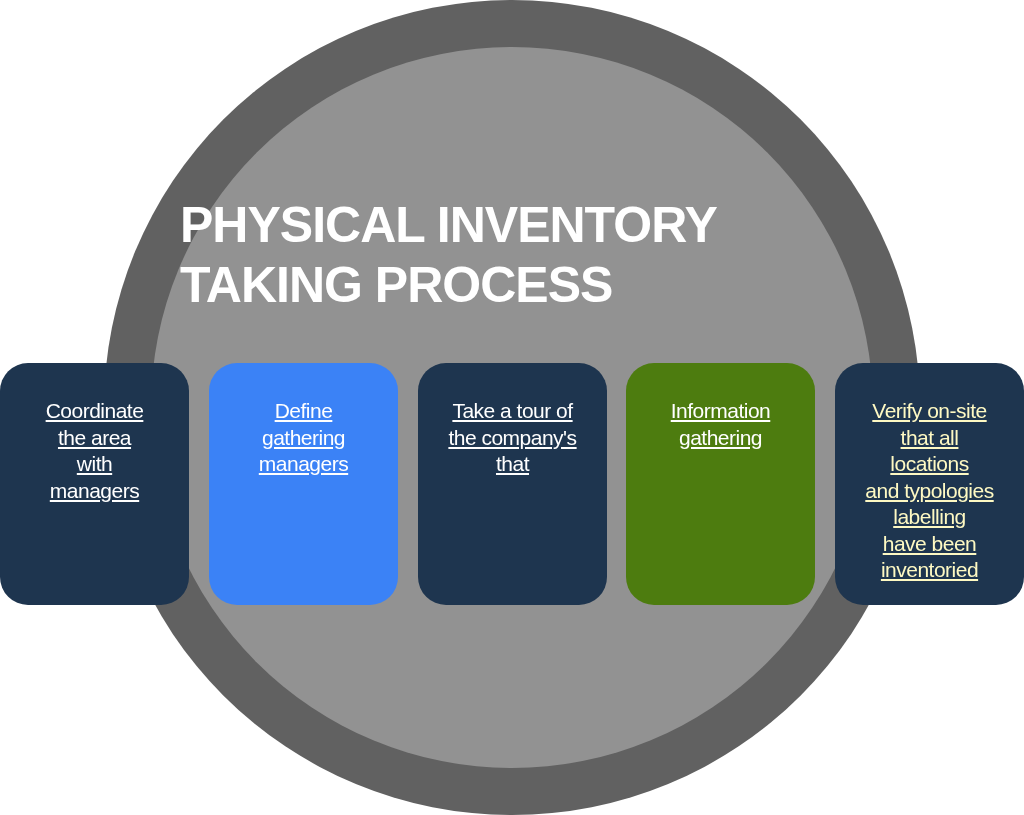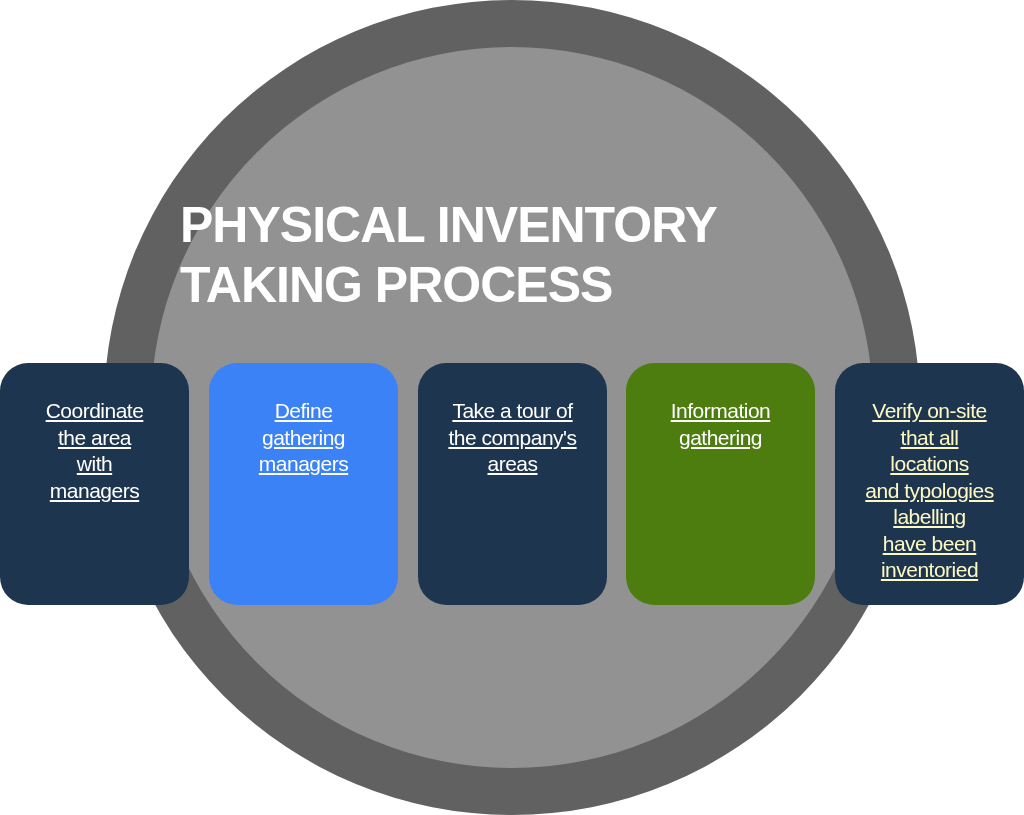--- a/index.html
+++ b/index.html
@@ -39,21 +39,21 @@
 
 <div class="step" style="left: 209px; background: #3b82f6; color: rgb(255, 255, 255);">
   <span class="line">Define</span>
   <span class="line">gathering</span>
   <span class="line">managers</span>
 </div>
 
 <div class="step" style="left: 418px; background: rgb(30, 53, 79); color: rgb(255, 255, 255);">
   <span class="line">Take a tour of</span>
   <span class="line">the company's</span>
-  <span class="line">areas</span>
+  <span class="line">that</span>
 </div>
 
 <div class="step" style="left: 626px; background: #4d7c0f; color: rgb(255, 255, 255);">
   <span class="line">Information</span>
   <span class="line">gathering</span>
 </div>
 
 <div class="step" style="left: 835px; background: rgb(30, 53, 79); color: #fef9c3;">
   <span class="line">Verify on-site</span>
   <span class="line">that all</span>

